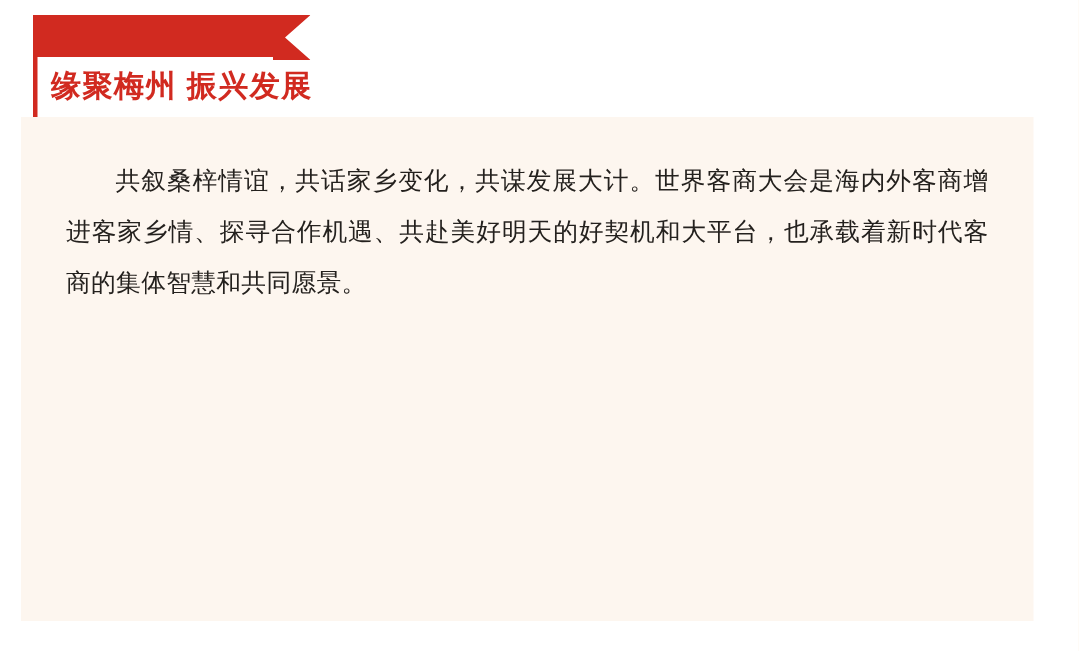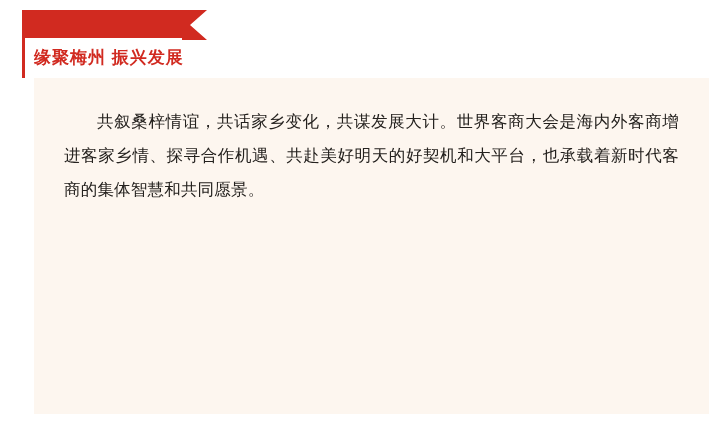--- a/index.html
+++ b/index.html
@@ -52,32 +52,32 @@
     width: 160px;
     height: 40px;
     background: #ffffff;
     border-left: 3px solid #d12a20;
     box-sizing: border-box;
   }
   .banner-text {
     position: absolute;
     left: 12px;
     top: 36px;
-    font-size: 17px;
+    font-size: 20px;
     font-weight: bold;
     color: #d12a20;
     letter-spacing: 1px;
     white-space: nowrap;
     line-height: 24px;
   }
 
   
   .card {
     position: absolute;
-    left: 34px;
+    left: 14px;
     top: 78px;
     width: 675px;
     height: 336px;
     background: #fdf6ef;
     box-sizing: border-box;
     padding: 26px 30px 20px 30px;
   }
   .para {
     color: #24211e;
     font-size: 16.5px;

